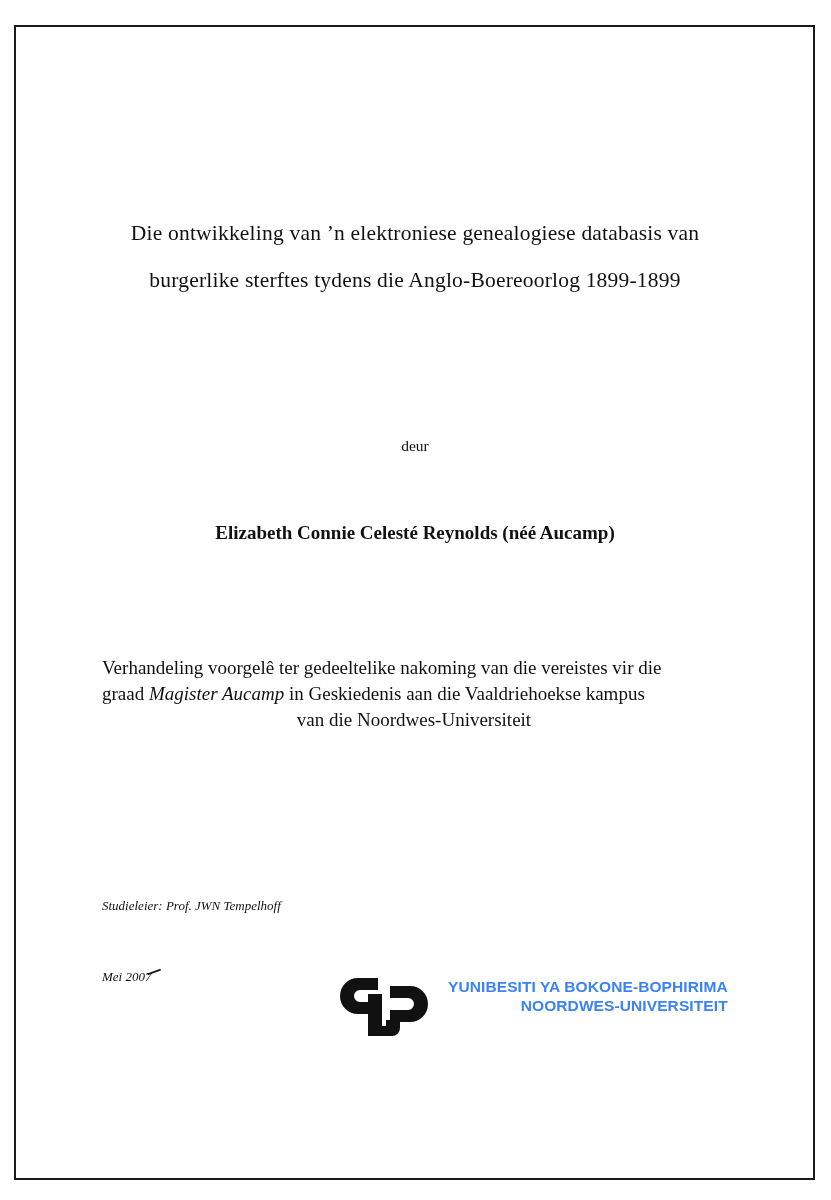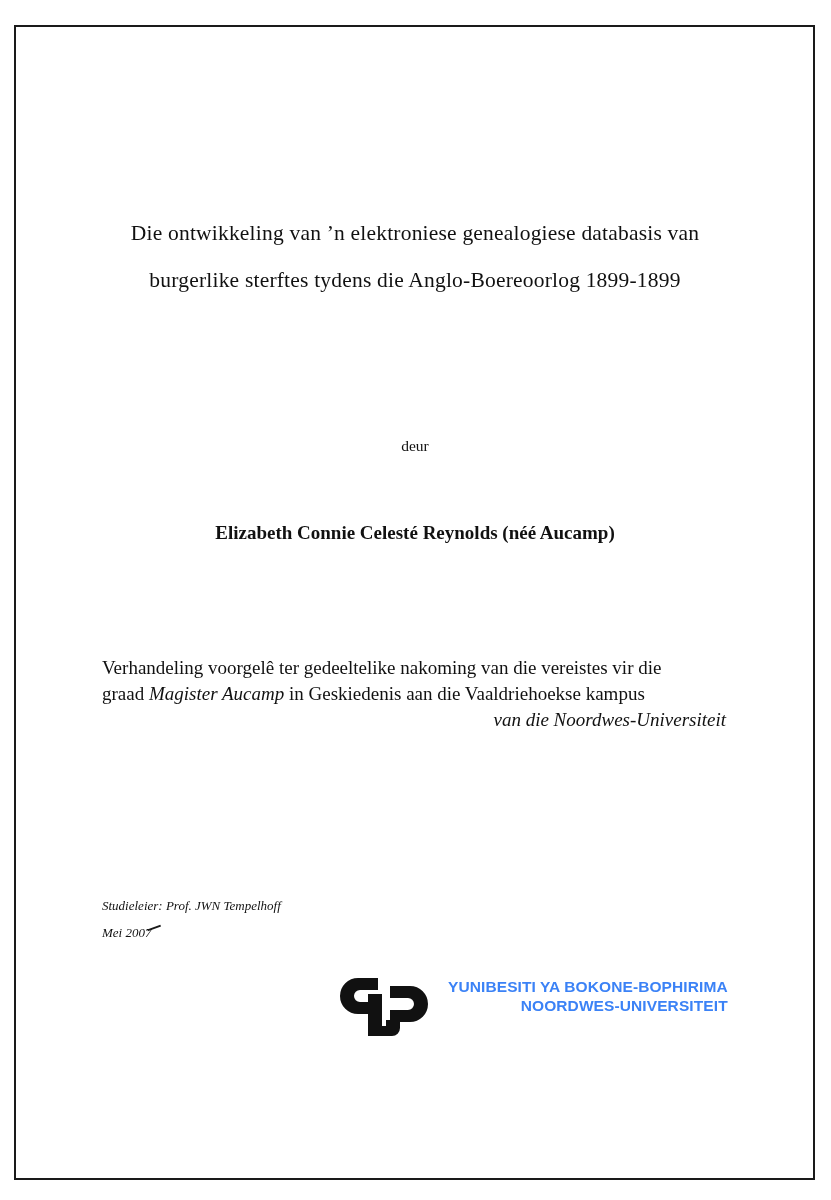--- a/index.html
+++ b/index.html
@@ -71,22 +71,21 @@
   .abstract-block {
     position: absolute;
     top: 595px;
     left: 7px;
     width: 624px;
     font-size: 19px;
     line-height: 26px;
     text-align: justify;
   }
   .abstract-block .l3 {
-    text-align: right;
-    font-style: italic;
+    text-align: center;
   }
   .abstract-block .justified {
     text-align: justify;
     text-justify: inter-word;
   }
   .abstract-block i {
     font-style: italic;
   }
   .supervisor-block {
     position: absolute;
@@ -94,20 +93,21 @@
     left: 7px;
     width: 500px;
     font-size: 13px;
     line-height: 27px;
     text-align: left;
     font-style: italic;
   }
   .date-line {
     position: relative;
     display: inline-block;
+    margin-top: 44px;
   }
   .date-line .strike {
     position: absolute;
     right: -10px;
     top: 8px;
     width: 14px;
     height: 1.5px;
     background: #1a1a1a;
     transform: rotate(-20deg);
   }

